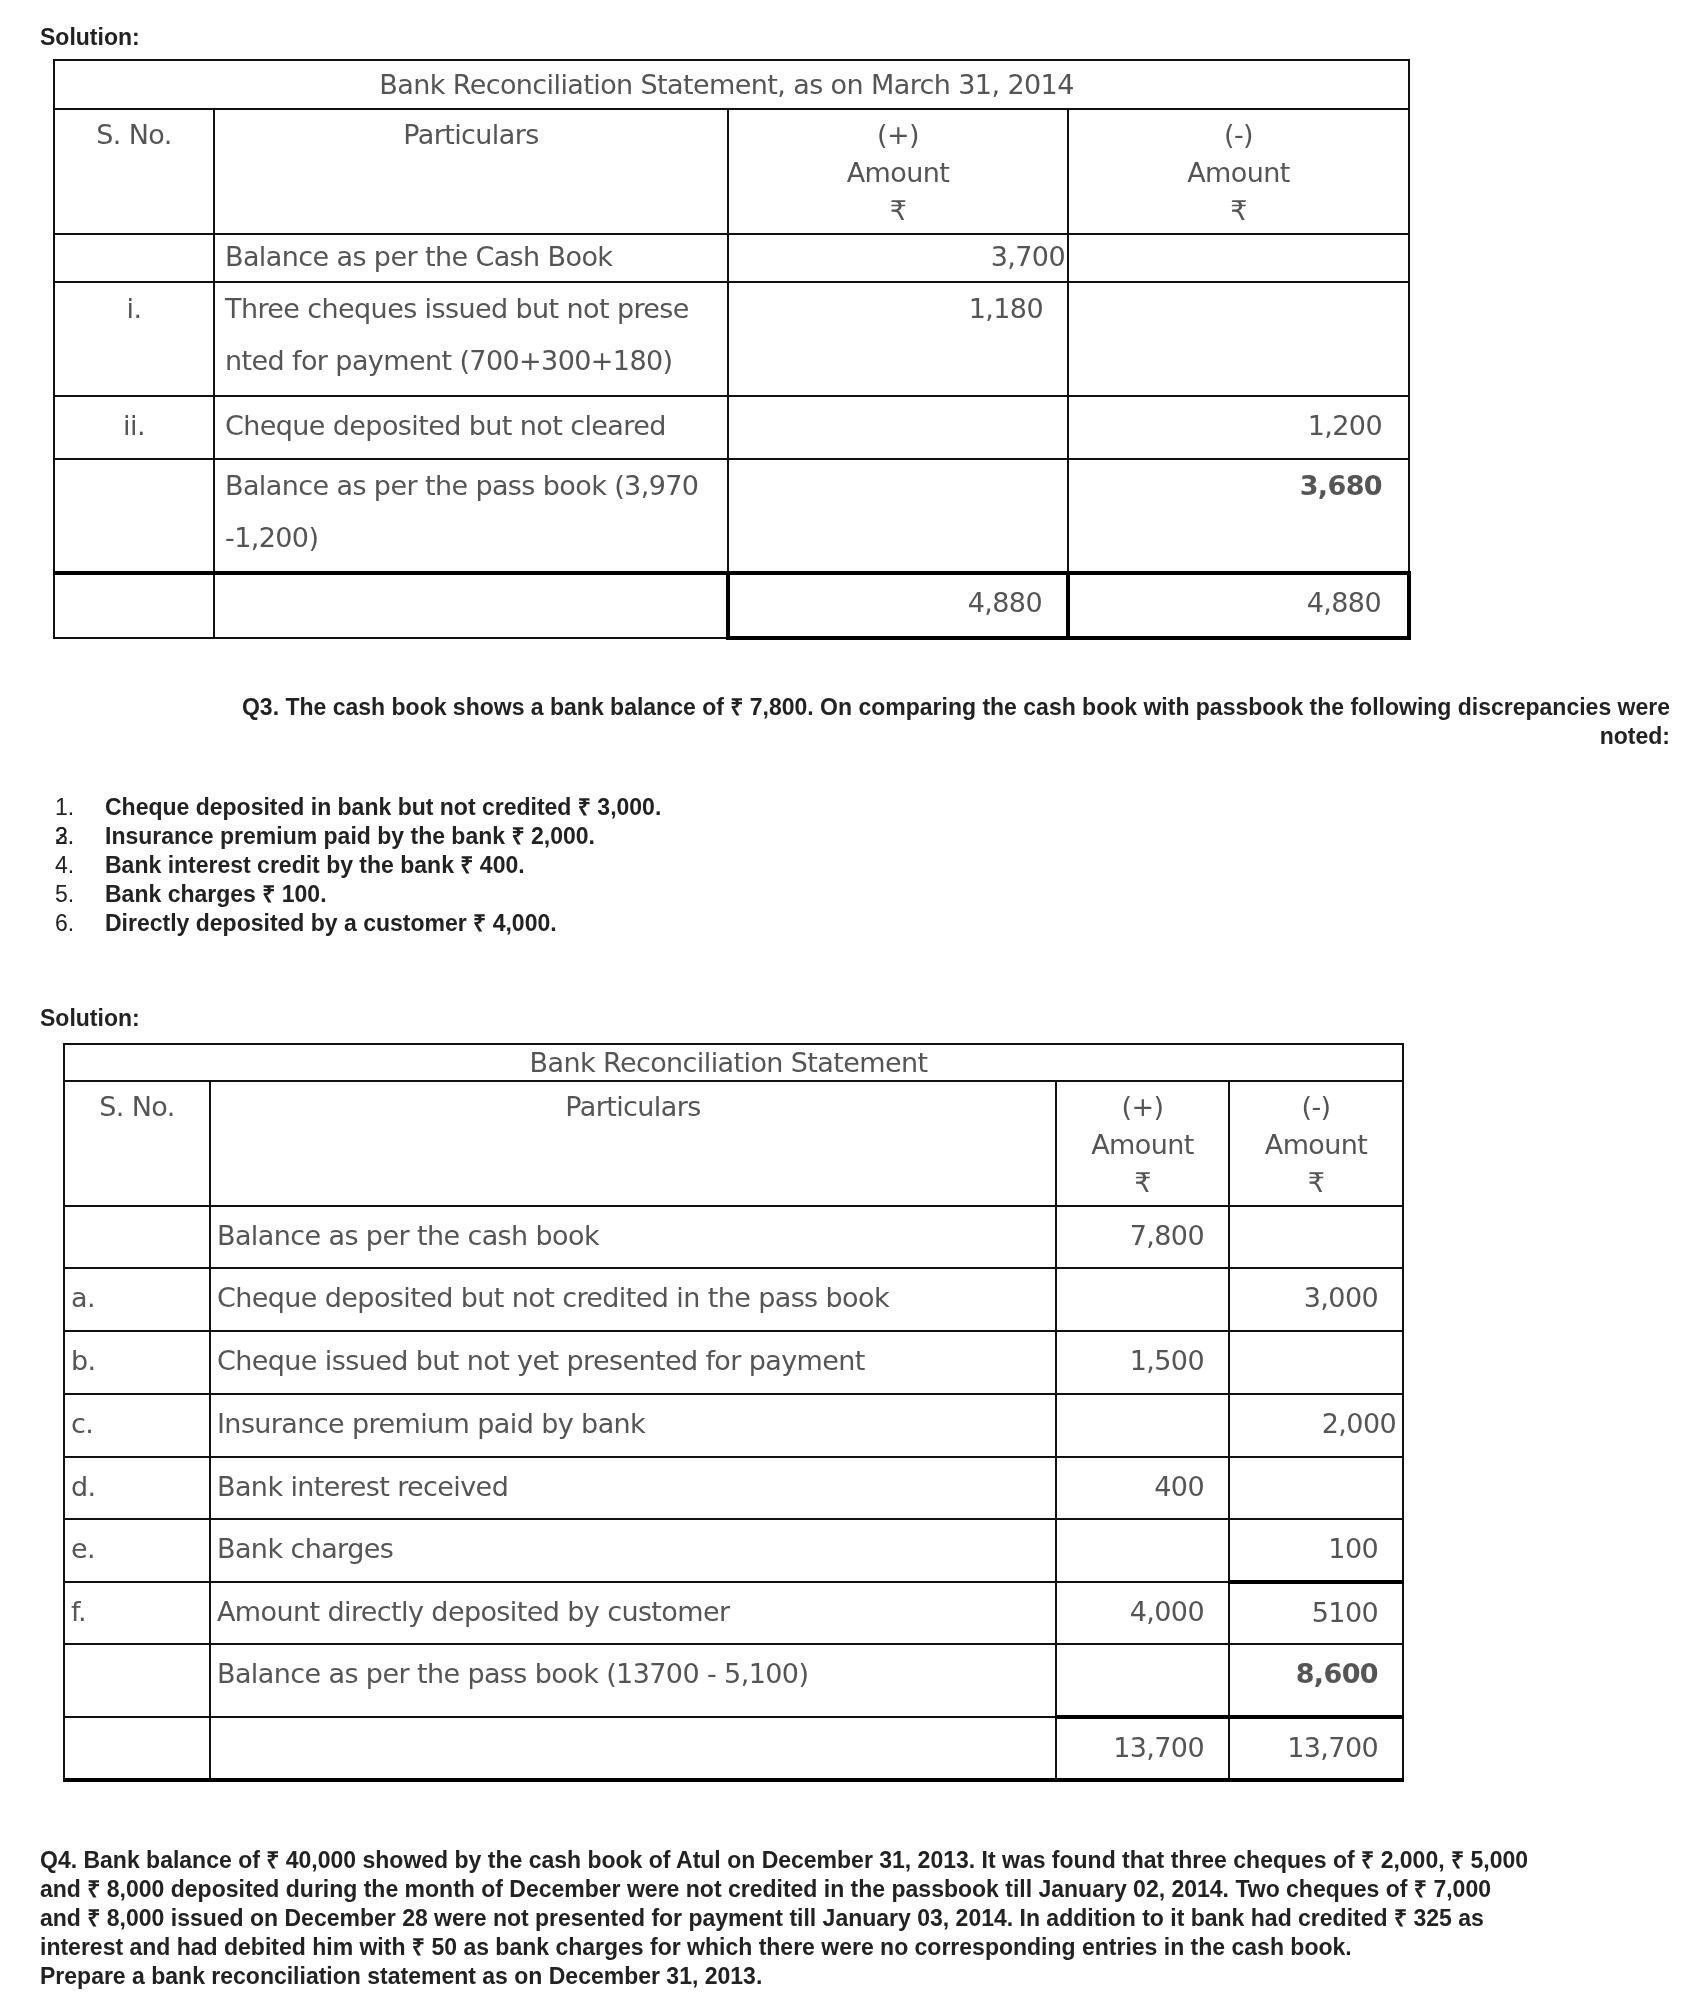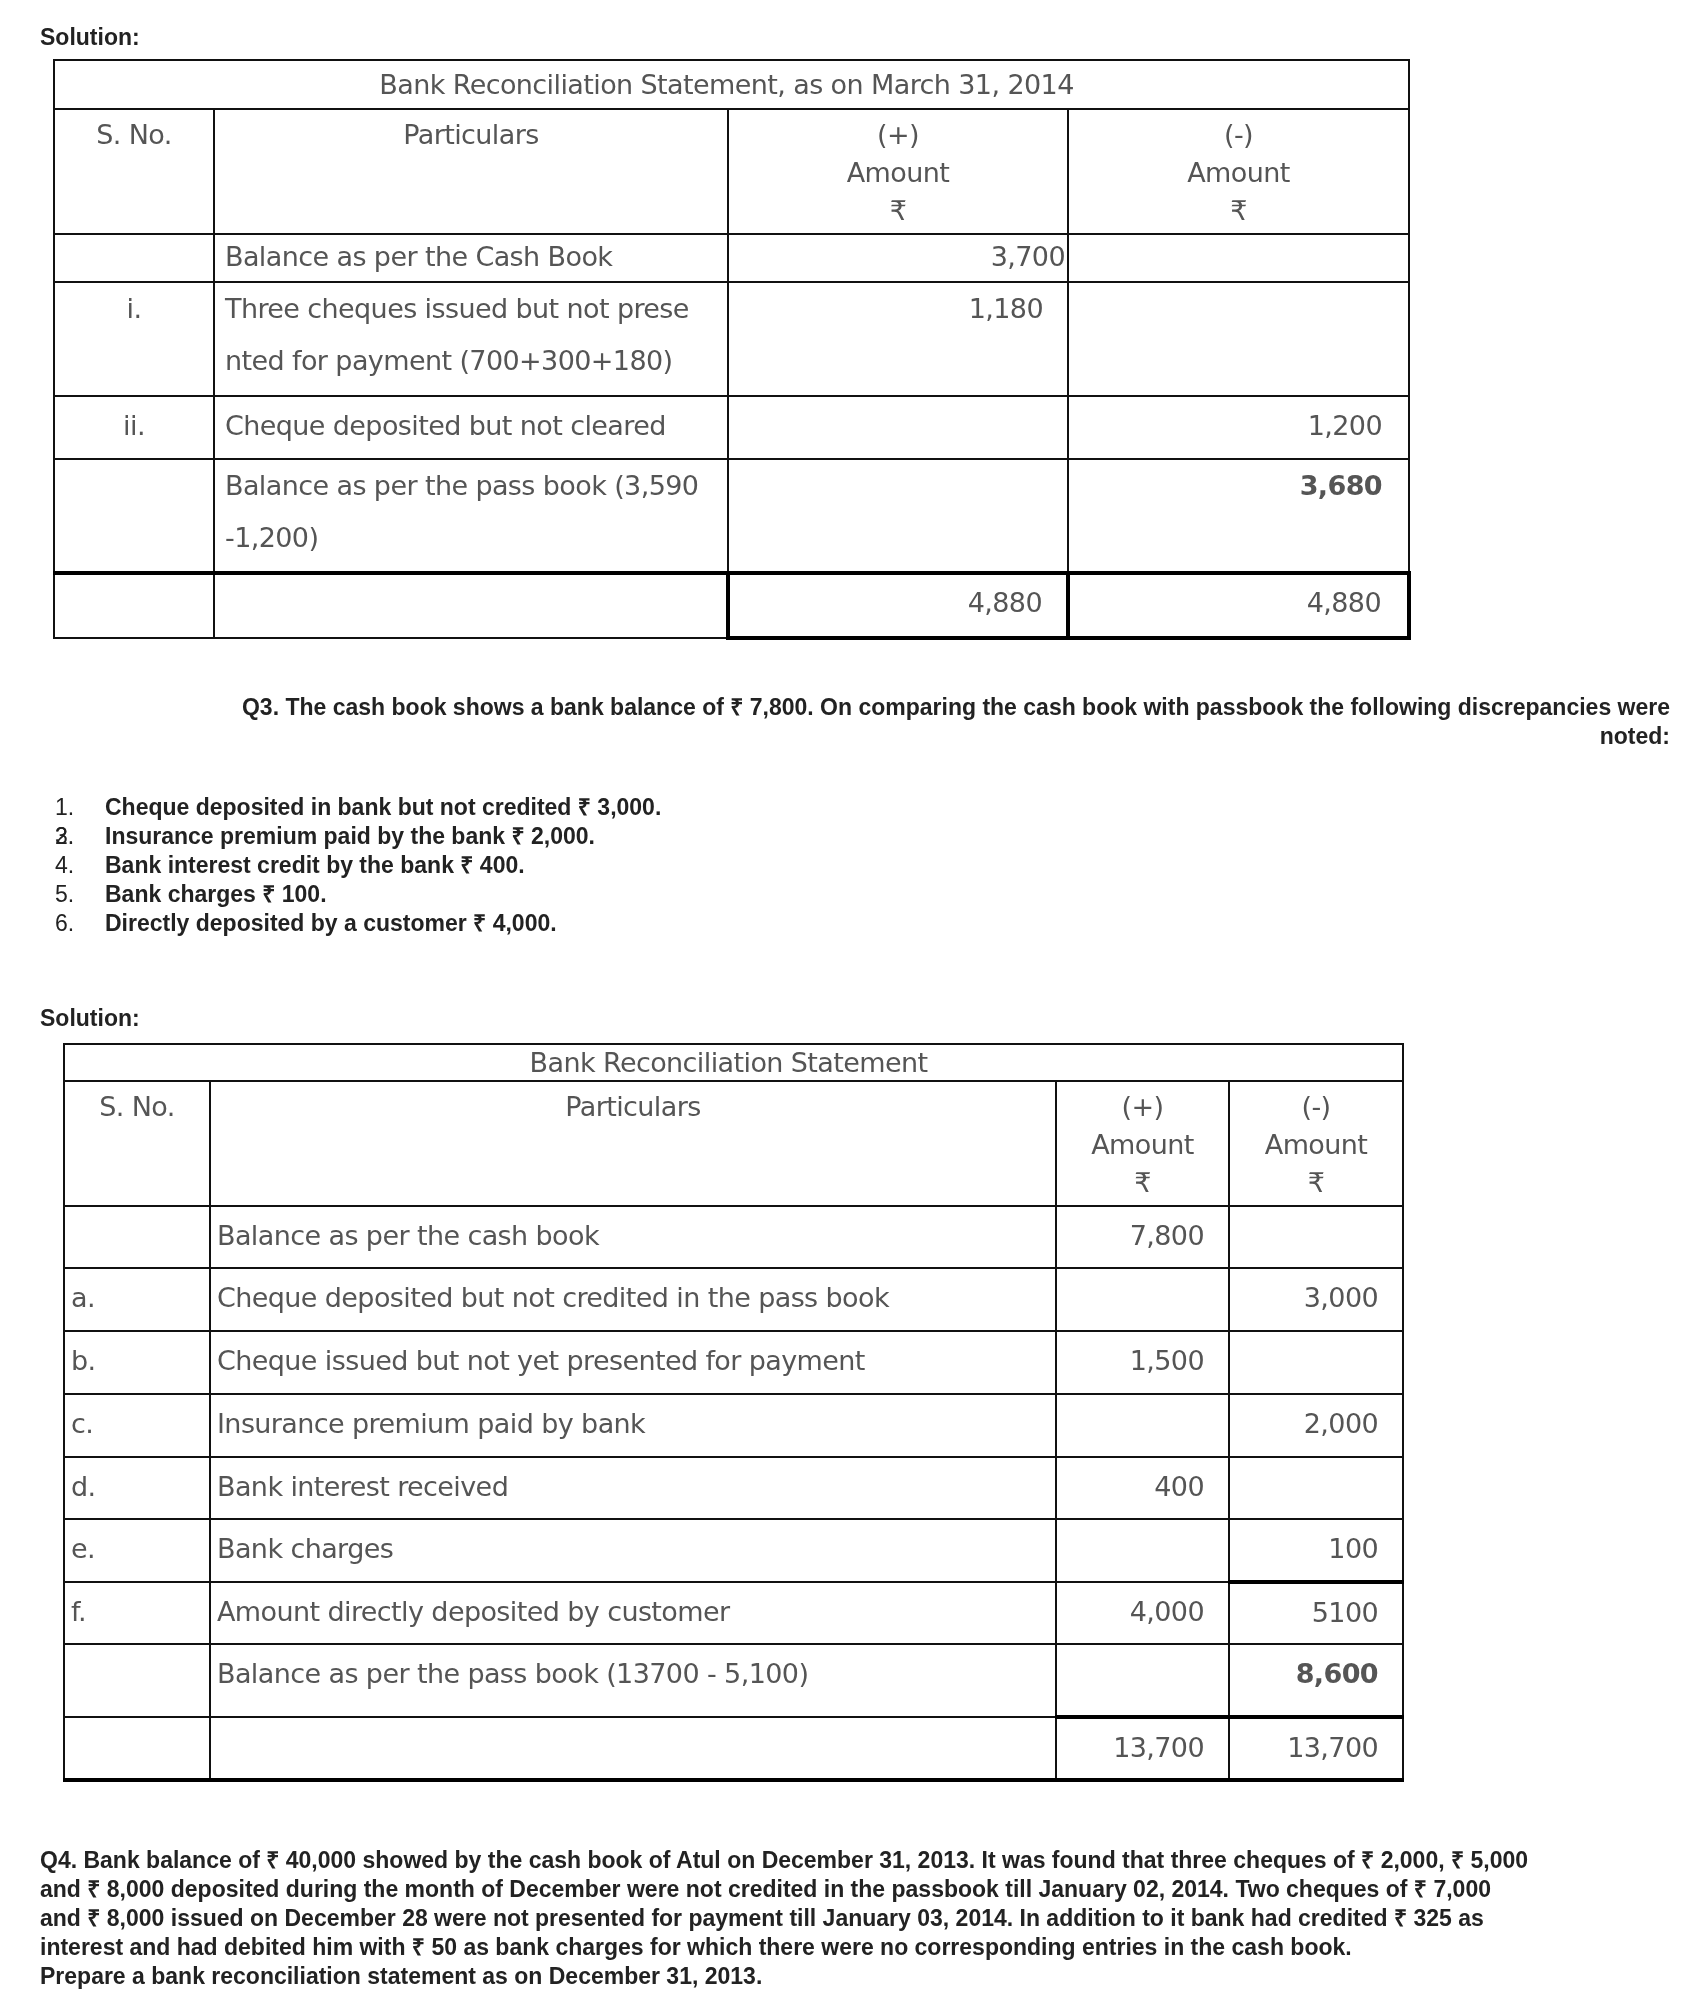--- a/index.html
+++ b/index.html
@@ -75,21 +75,21 @@
     <td class="sno-c" style="line-height:58px">ii.</td>
     <td style="line-height:58px">
           <div>Cheque deposited but not cleared</div>
         </td>
     <td class="num" style="line-height:58px"></td>
     <td class="num" style="line-height:58px; padding-right:26px">1,200</td>
   </tr>
   <tr style="height:114px">
     <td class="sno-c" style="line-height:52px"></td>
     <td style="line-height:52px">
-      <div>Balance as per the pass book (3,590</div>
+      <div>Balance as per the pass book (3,970</div>
       <div>-1,200)</div>
     </td>
     <td class="num" style="line-height:52px"></td>
     <td class="num b" style="line-height:52px; padding-right:26px">3,680</td>
   </tr>
   <tr style="height:65px">
     <td class="thick-top"></td>
     <td class="thick-top"></td>
     <td class="num thick-all" style="line-height:56px; padding-right:24px">4,880</td>
     <td class="num thick-all" style="line-height:56px; padding-right:26px">4,880</td>
@@ -153,21 +153,21 @@
   <tr style="height:63px">
     <td class="sno-l" style="line-height:58px">b.</td>
     <td style="line-height:58px; padding-left:6px">Cheque issued but not yet presented for payment</td>
     <td class="num" style="line-height:58px; padding-right:24px">1,500</td>
     <td class="num" style="line-height:58px; padding-right:24px"></td>
   </tr>
   <tr style="height:63px">
     <td class="sno-l" style="line-height:58px">c.</td>
     <td style="line-height:58px; padding-left:6px">Insurance premium paid by bank</td>
     <td class="num" style="line-height:58px; padding-right:24px"></td>
-    <td class="num" style="line-height:58px; padding-right:24px">2,000</td>
+    <td class="num" style="line-height:58px; padding-right:6px">2,000</td>
   </tr>
   <tr style="height:62px">
     <td class="sno-l" style="line-height:58px">d.</td>
     <td style="line-height:58px; padding-left:6px">Bank interest received</td>
     <td class="num" style="line-height:58px; padding-right:24px">400</td>
     <td class="num" style="line-height:58px; padding-right:24px"></td>
   </tr>
   <tr style="height:63px">
     <td class="sno-l" style="line-height:58px">e.</td>
     <td style="line-height:58px; padding-left:6px">Bank charges</td>

